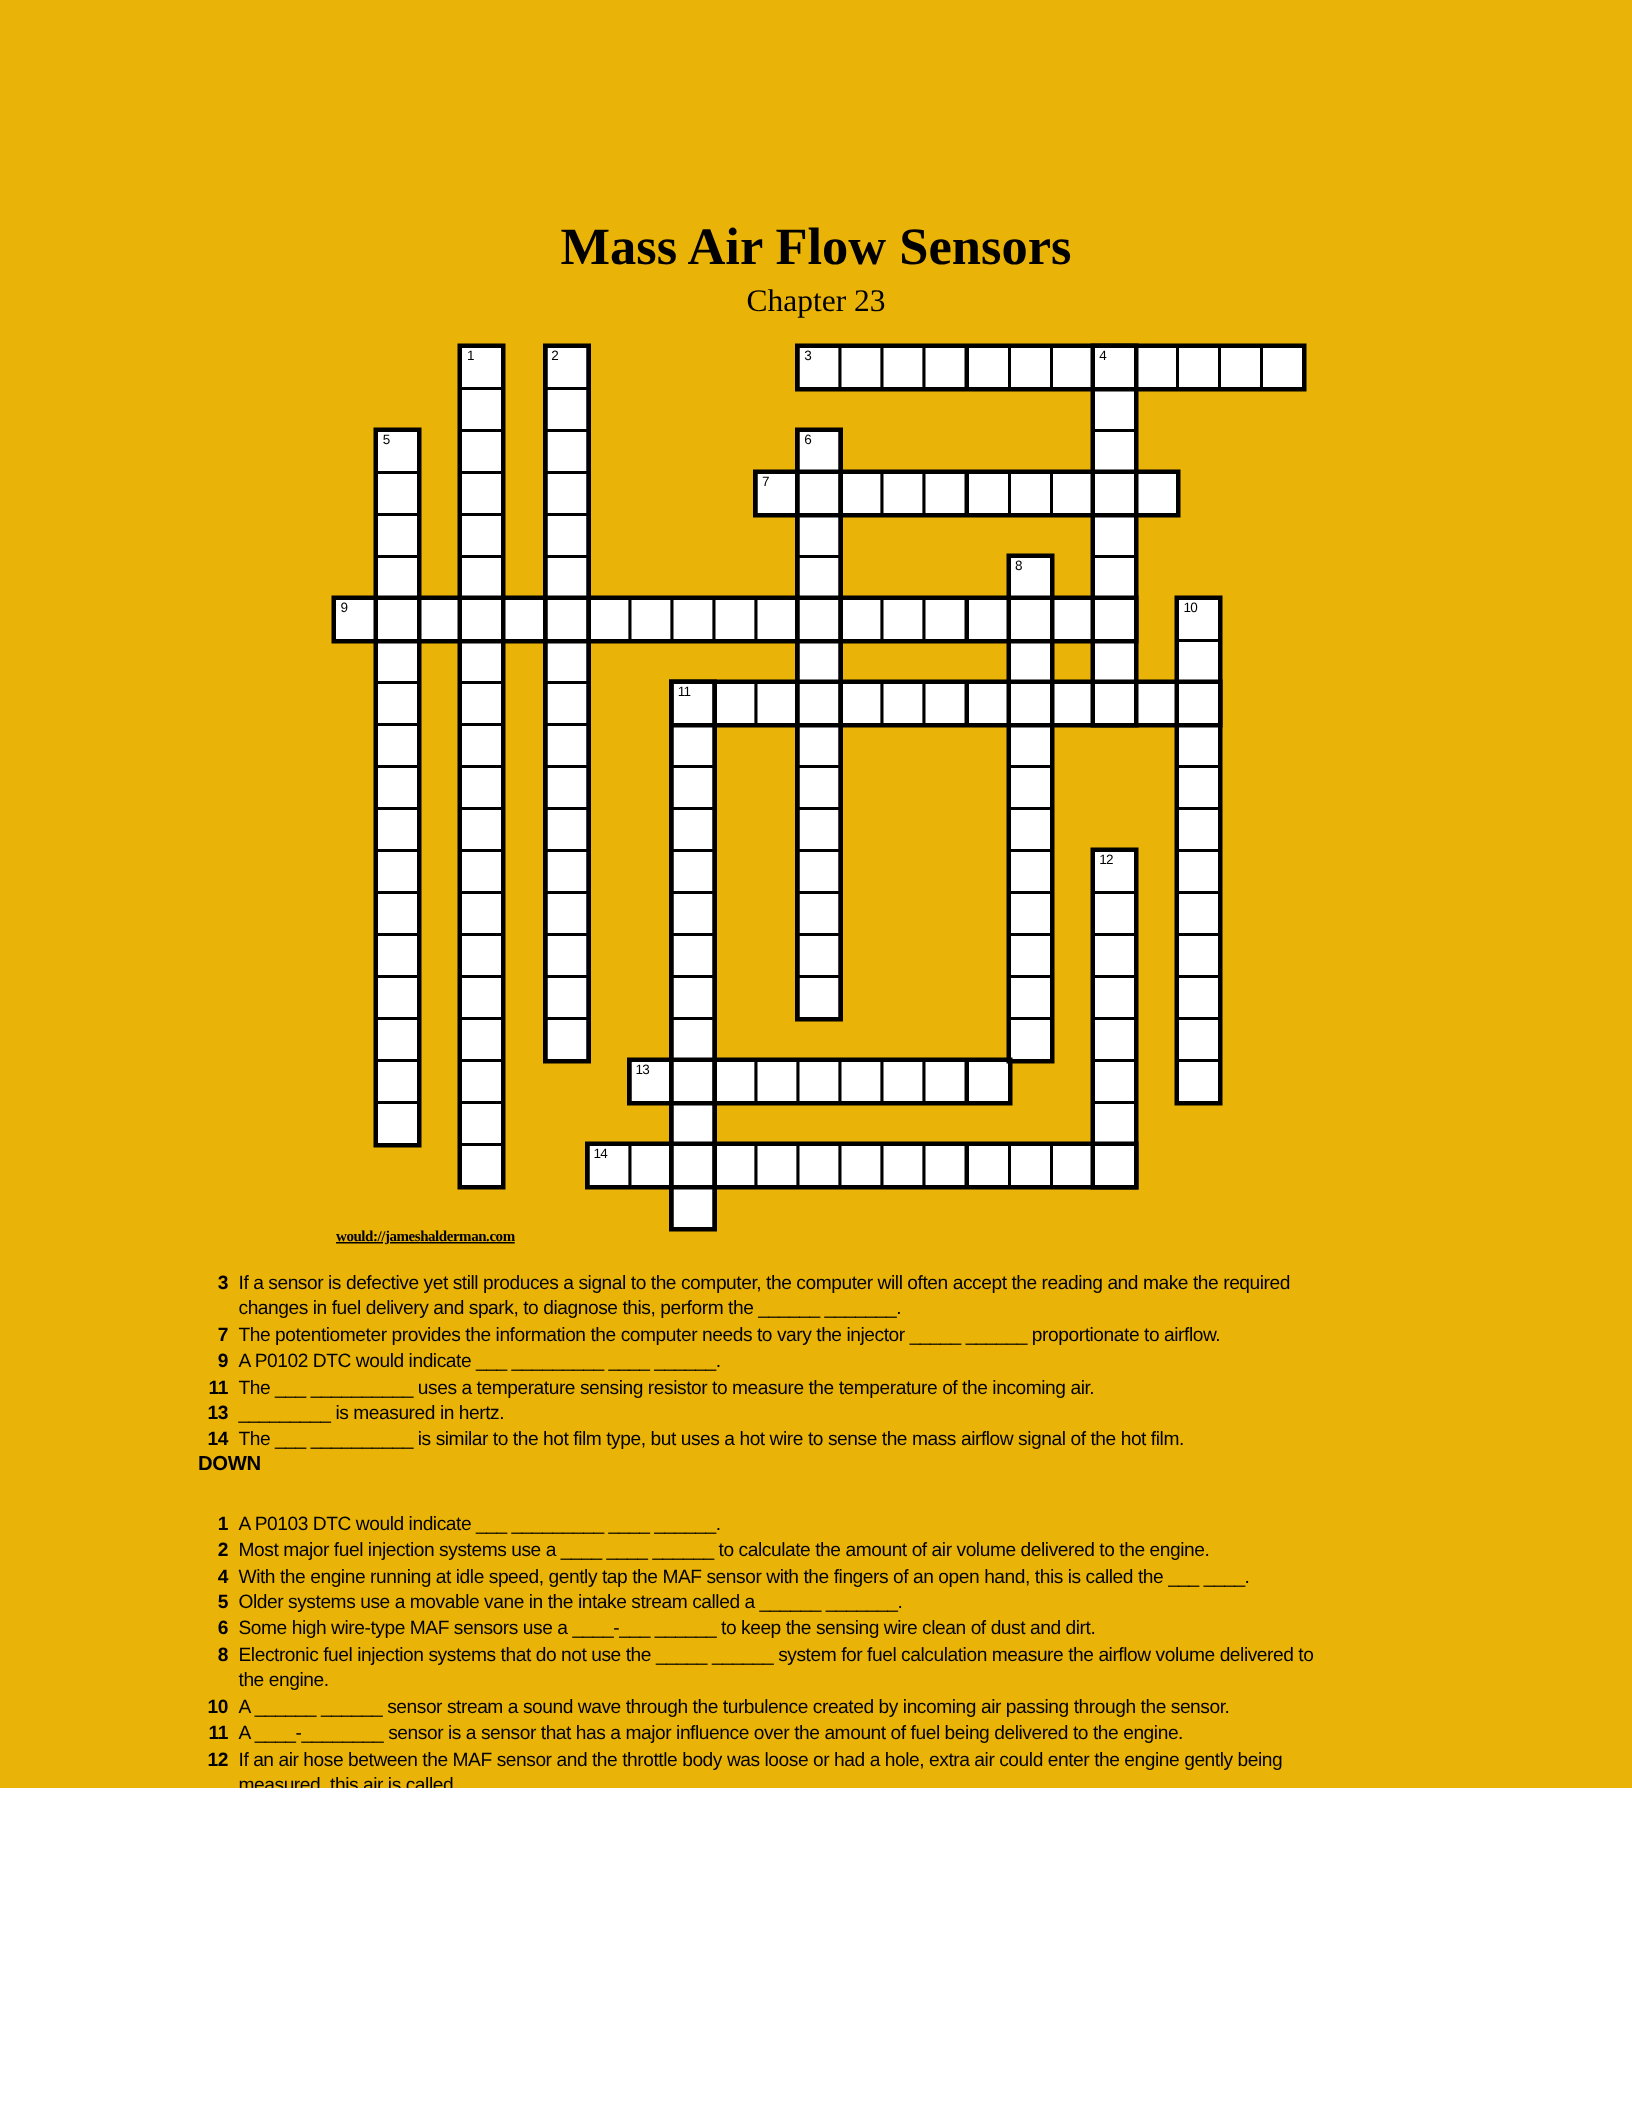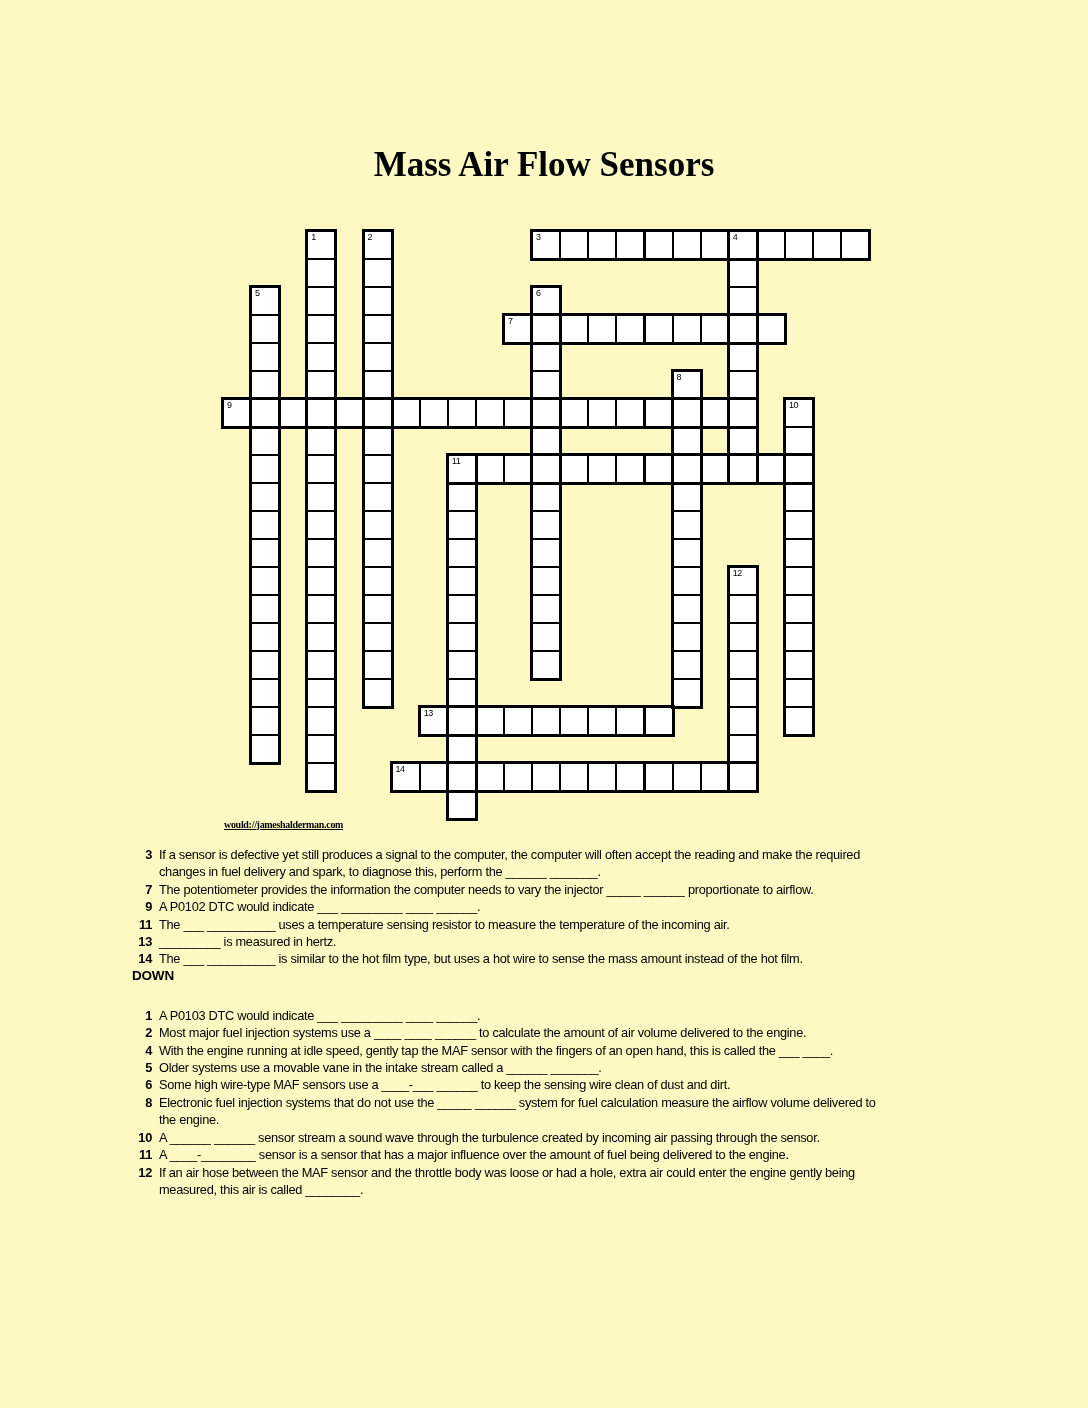--- a/index.html
+++ b/index.html
@@ -1,18 +1,18 @@
 <!DOCTYPE html>
 <html><head>
 <meta charset="utf-8">
 <style>
   * { margin:0; padding:0; box-sizing:border-box; }
   html,body { background:#ffffff; }
   body { width:1088px; height:1408px; position:relative; font-family:"Liberation Sans",sans-serif; color:#000; }
-  .page { position:absolute; left:0; top:0; width:1088px; height:1408px; background:#fef9c3; overflow:hidden; }
+  .page { position:absolute; left:0; top:0; width:1088px; height:1192px; background:#eab308; overflow:hidden; }
 
   .title { position:absolute; top:146px; left:0; width:100%; text-align:center;
            font-family:"Liberation Serif",serif; font-weight:bold; font-size:35px; line-height:1.1; }
   .subtitle { position:absolute; top:189px; left:0; width:100%; text-align:center;
               font-family:"Liberation Serif",serif; font-size:21px; line-height:1.1; }
 
   #grid { position:absolute; left:222px; top:230px; width:650px; height:592px; }
   .cell { position:absolute; width:30.1px; height:30px; border:2px solid #000; background:#fff; }
   .cnum { position:absolute; top:0px; left:3px; font-size:9px; line-height:11px; letter-spacing:-0.5px; }
   .outline { position:absolute; border:3px solid #000; pointer-events:none; }
@@ -25,20 +25,21 @@
   .clue-header.down { }
   .clue { display:flex; font-size:12.8px; line-height:17.4px; letter-spacing:-0.3px; }
   .clue .num { flex:0 0 20px; text-align:right; font-weight:bold; margin-right:7px; white-space:nowrap; }
   .clue .txt { width:726px; }
 </style>
 </head>
 <body>
 
 <div class="page">
   <div class="title">Mass Air Flow Sensors</div>
+  <div class="subtitle">Chapter 23</div>
 
   <div id="grid">
       <div class="cell" style="left: 309.1px; top: 0px;">
         <span class="cnum">3</span>
       </div>
       <div class="cell" style="left: 337.2px; top: 0px;"></div>
       <div class="cell" style="left: 365.3px; top: 0px;"></div>
       <div class="cell" style="left: 393.4px; top: 0px;"></div>
       <div class="cell" style="left: 421.5px; top: 0px;"></div>
       <div class="cell" style="left: 449.6px; top: 0px;"></div>
@@ -279,21 +280,21 @@
         <div class="clue">
           <span class="num">11</span>
           <span class="txt">The ___ __________ uses a temperature sensing resistor to measure the temperature of the incoming air.</span>
         </div>
         <div class="clue">
           <span class="num">13</span>
           <span class="txt">_________ is measured in hertz.</span>
         </div>
         <div class="clue">
           <span class="num">14</span>
-          <span class="txt">The ___ __________ is similar to the hot film type, but uses a hot wire to sense the mass amount instead of the hot film.</span>
+          <span class="txt">The ___ __________ is similar to the hot film type, but uses a hot wire to sense the mass airflow signal of the hot film.</span>
         </div>
       </div>
     <div class="clue-header down">DOWN</div>
     <div id="down-list">
         <div class="clue">
           <span class="num">1</span>
           <span class="txt">A P0103 DTC would indicate ___ _________ ____ ______.</span>
         </div>
         <div class="clue">
           <span class="num">2</span>

